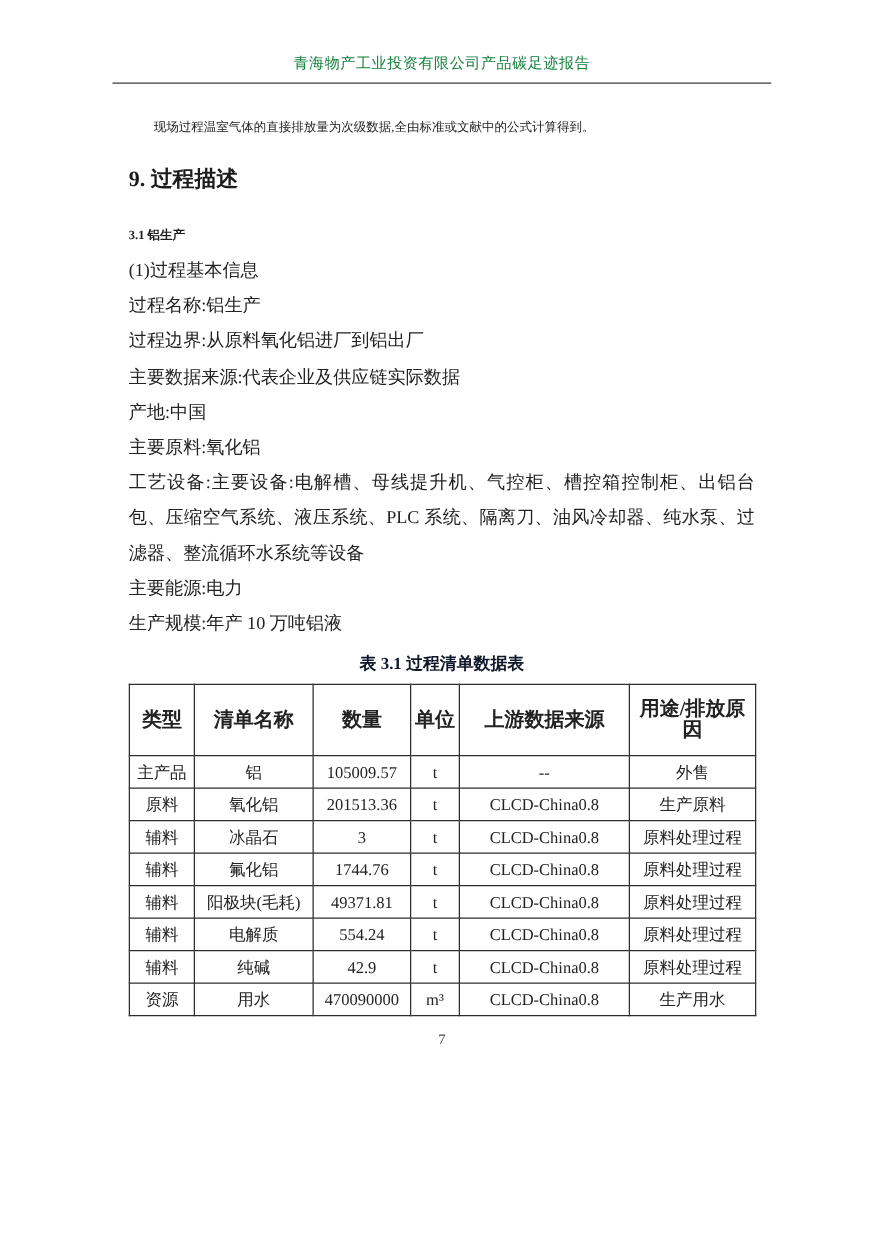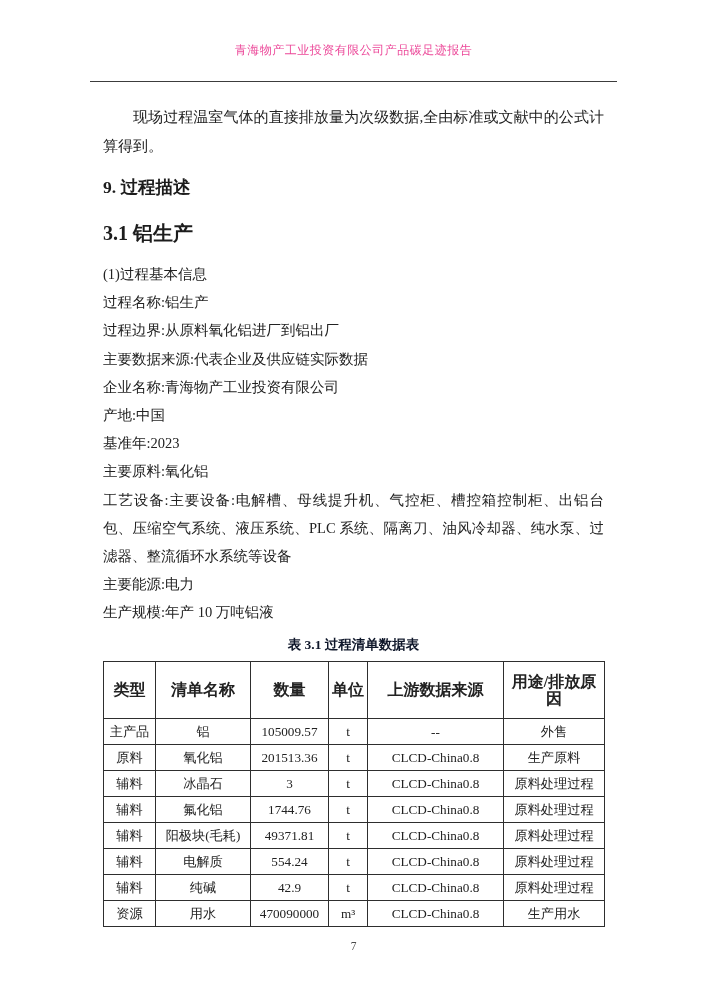--- a/index.html
+++ b/index.html
@@ -9,54 +9,54 @@
     color: #222222;
     font-family: "Liberation Serif", "DejaVu Serif", serif;
     overflow: hidden;
   }
   .page { width: 707px; height: 999px; position: relative; }
 
   
   .doc-header {
     margin: 0 90px;
     padding-top: 42px;
-    padding-bottom: 22px;
+    padding-bottom: 7px;
     border-bottom: 1px solid #3c3c3c;
     text-align: center;
     font-size: 12px;
     letter-spacing: 0.5px;
-    color: #ec4899;
+    color: #15803d;
   }
 
   .content { margin: 0 103px; width: 501px; }
 
   .intro {
     margin-top: 21px;
-    font-size: 15px;
+    font-size: 10px;
     line-height: 29px;
     text-indent: 2em;
     text-align: justify;
   }
 
   .sec-heading {
     margin-top: 14px;
     font-size: 17.5px;
     font-weight: bold;
     line-height: 24px;
     color: #1c1c1c;
   }
   .subsec-heading {
     margin-top: 24px;
-    font-size: 20px;
+    font-size: 10px;
     font-weight: bold;
     line-height: 20px;
     color: #1c1c1c;
   }
 
-  .info-block { margin-top: 17px; }
+  .info-block { margin-top: 4px; }
   .info-line {
     font-size: 14.5px;
     line-height: 28.2px;
     text-align: justify;
   }
 
   .table-caption {
     margin-top: 9px;
     margin-bottom: 7px;
     text-align: center;
@@ -107,23 +107,21 @@
 
     <h1 class="sec-heading">9.  过程描述</h1>
 
     <h2 class="subsec-heading">3.1 铝生产</h2>
 
     <div class="info-block">
       <p class="info-line">(1)过程基本信息</p>
       <p class="info-line">过程名称:铝生产</p>
       <p class="info-line">过程边界:从原料氧化铝进厂到铝出厂</p>
       <p class="info-line">主要数据来源:代表企业及供应链实际数据</p>
-      <p class="info-line">企业名称:青海物产工业投资有限公司</p>
       <p class="info-line">产地:中国</p>
-      <p class="info-line">基准年:2023</p>
       <p class="info-line">主要原料:氧化铝</p>
       <p class="info-line">工艺设备:主要设备:电解槽、母线提升机、气控柜、槽控箱控制柜、出铝台包、压缩空气系统、液压系统、PLC 系统、隔离刀、油风冷却器、纯水泵、过滤器、整流循环水系统等设备</p>
       <p class="info-line">主要能源:电力</p>
       <p class="info-line">生产规模:年产 10 万吨铝液</p>
     </div>
 
     <div class="table-caption">表 3.1 过程清单数据表</div>
 
     <table class="inventory">
       <colgroup>

